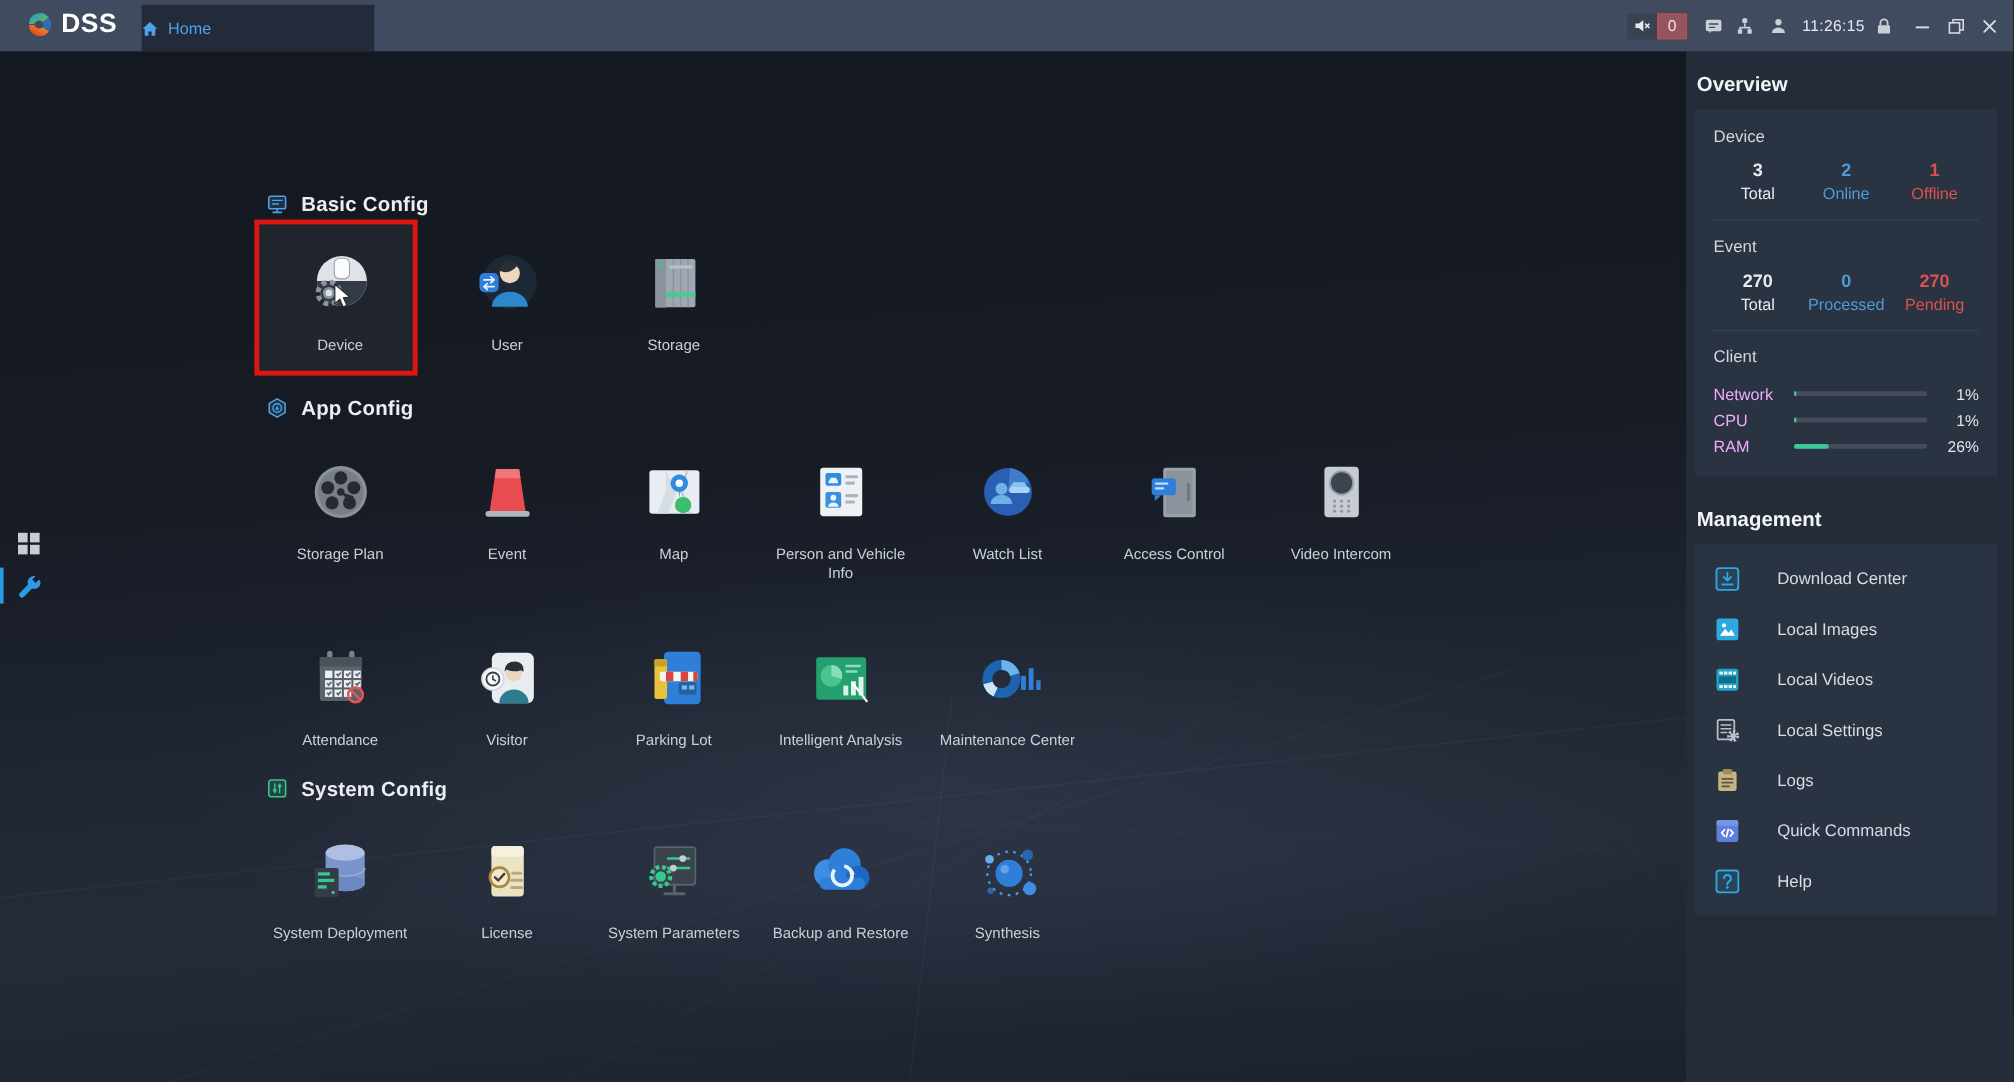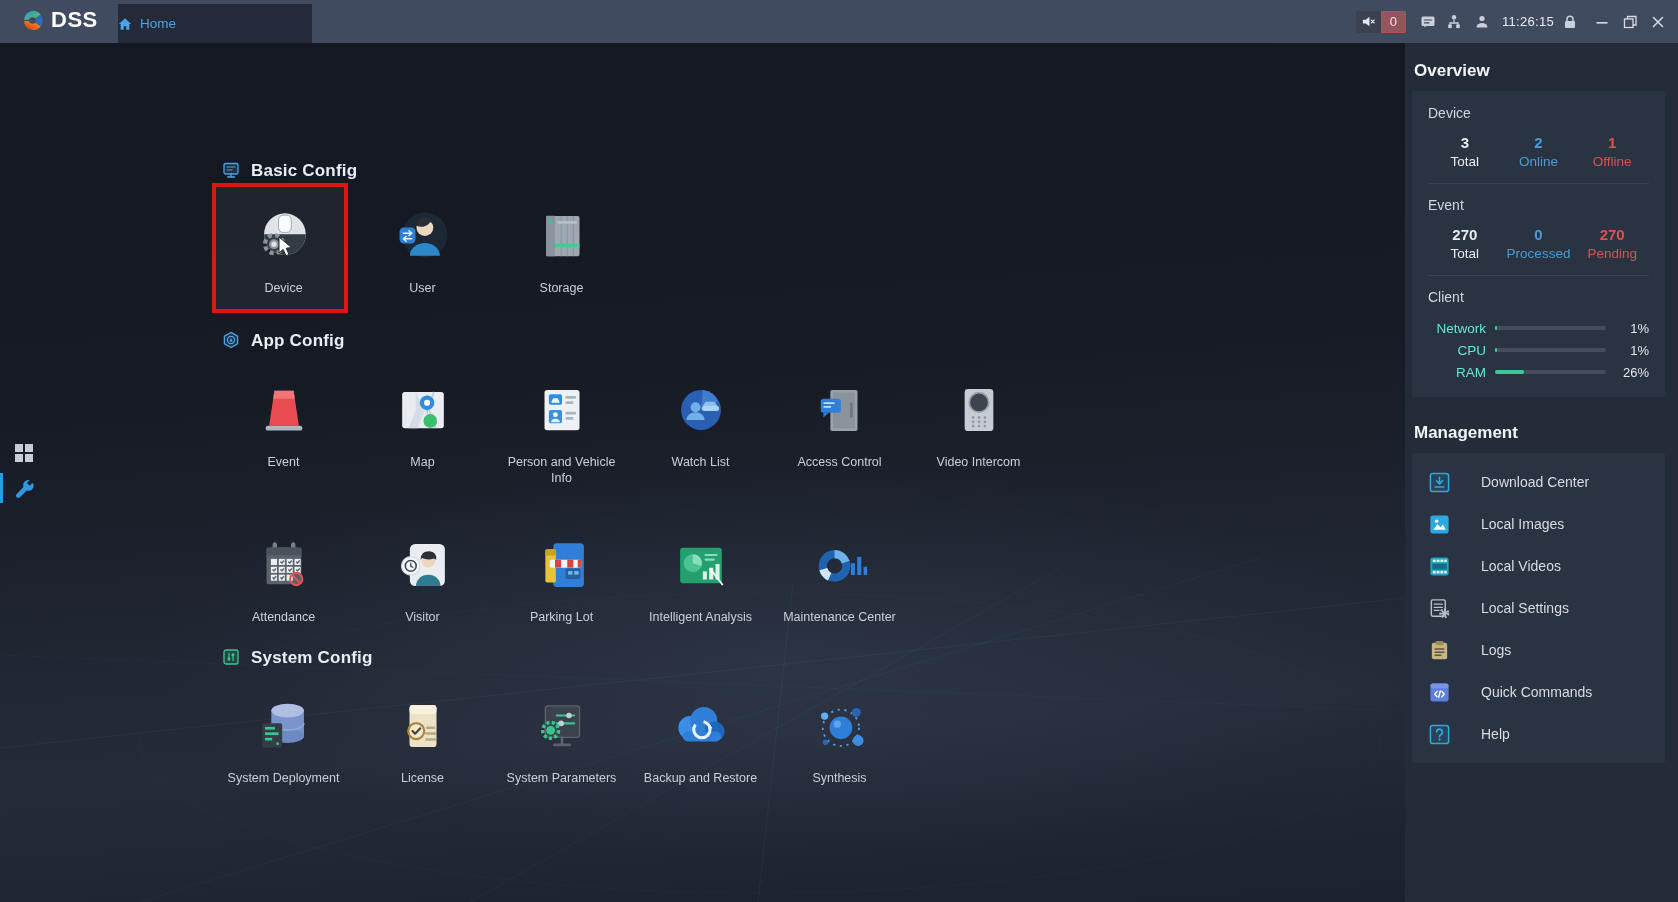--- a/index.html
+++ b/index.html
@@ -57,21 +57,21 @@
   .card { background:#2A3341; border-radius:2px; padding:14px 16px; margin-top:10px; }
   .ov-label { font-size:14px; color:#D0D7DF; }
   .ov-stats { display:flex; margin-top:13px; }
   .ov-stat { flex:1; text-align:center; }
   .ov-num { font-size:15px; font-weight:700; }
   .ov-cap { font-size:13.5px; margin-top:3px; }
   .tone-neutral{color:#E8ECF0}.tone-blue{color:#4E9BD4}.tone-red{color:#D9534F}
   .ov-div { height:1px; background:#3A4250; margin:14px 0 13px 0; }
   .meters { margin-top:12px; }
   .meter-row { display:flex; align-items:center; height:22px; }
-  .meter-label { width:58px; text-align:right; font-size:13.5px; color:#5eead4; }
+  .meter-label { width:58px; font-size:13.5px; color:#f0abfc; }
   .meter-track { flex:1; height:4px; background:#454D5A; border-radius:2px; margin:0 9px 0 9px; position:relative; }
   .meter-fill { position:absolute; left:0; top:0; height:4px; background:#3CC997; border-radius:2px; min-width:2px; }
   .meter-val { width:34px; text-align:right; font-size:13px; color:#E3E7EC; }
 
   .mgmt-title { margin-top:26px; }
   .mgmt-card { padding:8px 16px; }
   .mgmt-item { height:42px; display:flex; align-items:center; gap:30px; cursor:pointer; }
   .mgmt-item span { font-size:14px; color:#D8DDE3; }
 </style>
 </head>
@@ -238,20 +238,36 @@
   <div class="section-header" style="left:222px; top:288px;">
     <svg width="18" height="18" viewBox="0 0 18 18">
       <path d="M9 1.4 L15.6 5.2 V12.8 L9 16.6 L2.4 12.8 V5.2 Z" fill="rgba(77,163,232,.18)" stroke="#4DA3E8" stroke-width="1.3"></path>
       <circle cx="9" cy="9" r="3.6" fill="none" stroke="#4DA3E8" stroke-width="1.2"></circle>
       <path d="M9 7 L10.7 10.4 H7.3 Z" fill="#4DA3E8"></path>
     </svg>
     <span class="section-title">App Config</span>
   </div>
 
   <div class="tile-row" style="left:214px; top:335px;">
+    <div class="tile">
+      <div class="tile-icon">
+        <svg width="58" height="58" viewBox="0 0 64 64">
+          <circle cx="32" cy="32" r="24" fill="#8B9199"></circle>
+          <circle cx="32" cy="32" r="21" fill="#787E86"></circle>
+          <circle cx="32" cy="19" r="6" fill="#262B31"></circle>
+            <circle cx="20" cy="28" r="6" fill="#262B31"></circle>
+          <circle cx="24" cy="42" r="6" fill="#262B31"></circle>
+            <circle cx="40" cy="42" r="6" fill="#262B31"></circle>
+          <circle cx="44" cy="28" r="6" fill="#262B31"></circle>
+            <circle cx="32" cy="32" r="3.5" fill="#262B31"></circle>
+          <path d="M32 32 L44 36 L40 42 Z" fill="#262B31"></path>
+        </svg>
+      </div>
+      <div class="tile-label">Storage Plan</div>
+    </div>
     <div class="tile">
       <div class="tile-icon">
         <svg width="56" height="56" viewBox="0 0 64 64">
           <path d="M21 10 H43 L49 50 H15 Z" fill="#E84C50"></path>
           <path d="M21 10 H43 L44.3 19 H19.7 Z" fill="#F17579"></path>
           <rect x="11" y="50" width="42" height="5.5" rx="2.5" fill="#AEB6BF"></rect>
         </svg>
       </div>
       <div class="tile-label">Event</div>
     </div>

